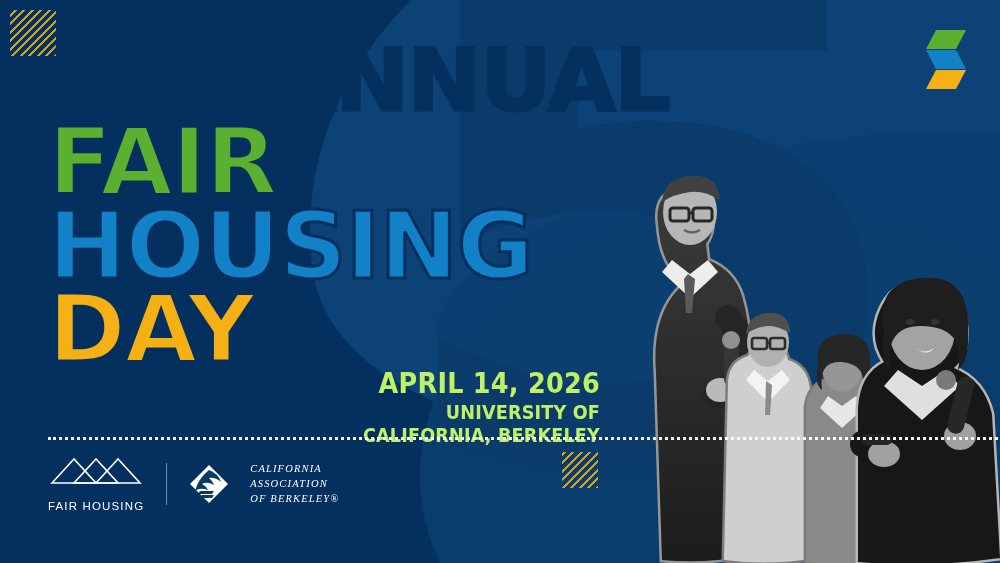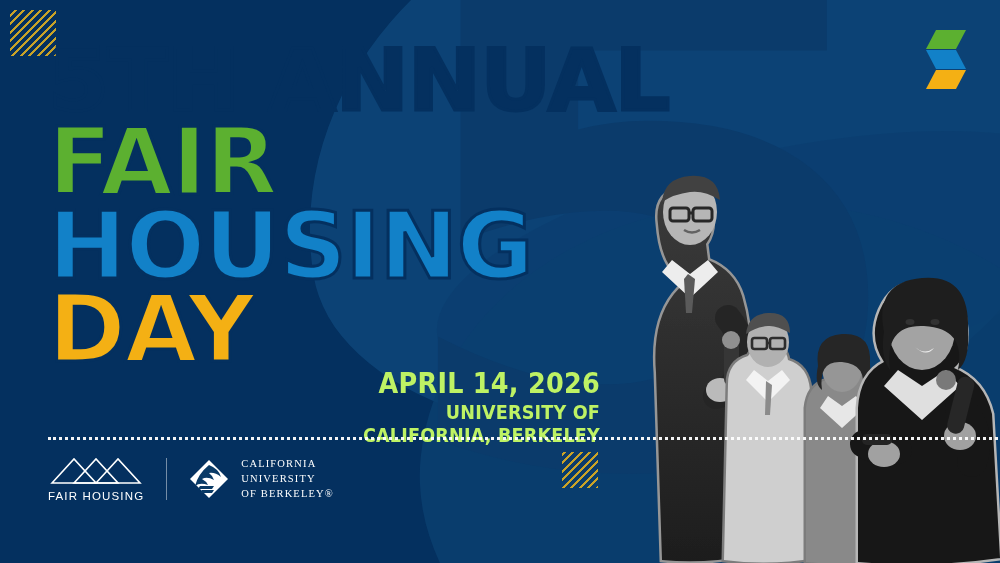--- a/index.html
+++ b/index.html
@@ -150,29 +150,29 @@
   }
 
   
   .logos {
     position: absolute;
     left: 48px; top: 455px;
     display: flex;
     align-items: center;
     gap: 22px;
   }
-  .logo-fh { display: flex; flex-direction: column; align-items: center; gap: 5px; }
+  .logo-fh { display: flex; flex-direction: column; align-items: center; gap: 15px; }
   .logo-fh .fh-label {
     color: #ffffff;
     font-size: 11.5px;
     letter-spacing: .10em;
     font-family: "Liberation Sans", sans-serif;
   }
   .logo-sep { width: 1px; height: 42px; background: rgba(255,255,255,.45); }
-  .logo-car { display: flex; align-items: center; gap: 12px; }
+  .logo-car { display: flex; align-items: center; gap: 21px; font-style: italic; }
   .logo-car .car-text {
     color: #ffffff;
     font-family: "Liberation Serif", serif;
     font-size: 10.5px;
     line-height: 1.45;
     letter-spacing: .11em;
   }
 
   
   .photos { position: absolute; inset: 0; }
@@ -352,19 +352,19 @@
       <svg width="40" height="40" viewBox="0 0 40 40">
         <polygon points="20,1 39,20 20,39 1,20" fill="#ffffff"></polygon>
         <g fill="#0a3a66">
           <path d="M20 6 q10 4 12 12 q-6-5-12-4 q4 3 5 7 q-7-4-12-1 q4 2 6 6 q-8-3-13 1 q3-12 14-21z"></path>
           <path d="M11 27 h14 l-2 3 h-14z"></path>
           <path d="M13 31 h12 l-2 3 h-12z"></path>
         </g>
       </svg>
       <div class="car-text">
         <div>CALIFORNIA</div>
-        <div>UNIVERSITY</div>
+        <div>ASSOCIATION</div>
         <div>OF BERKELEY®</div>
       </div>
     </div>
   </div>
 
 </div>
 
 </body></html>

